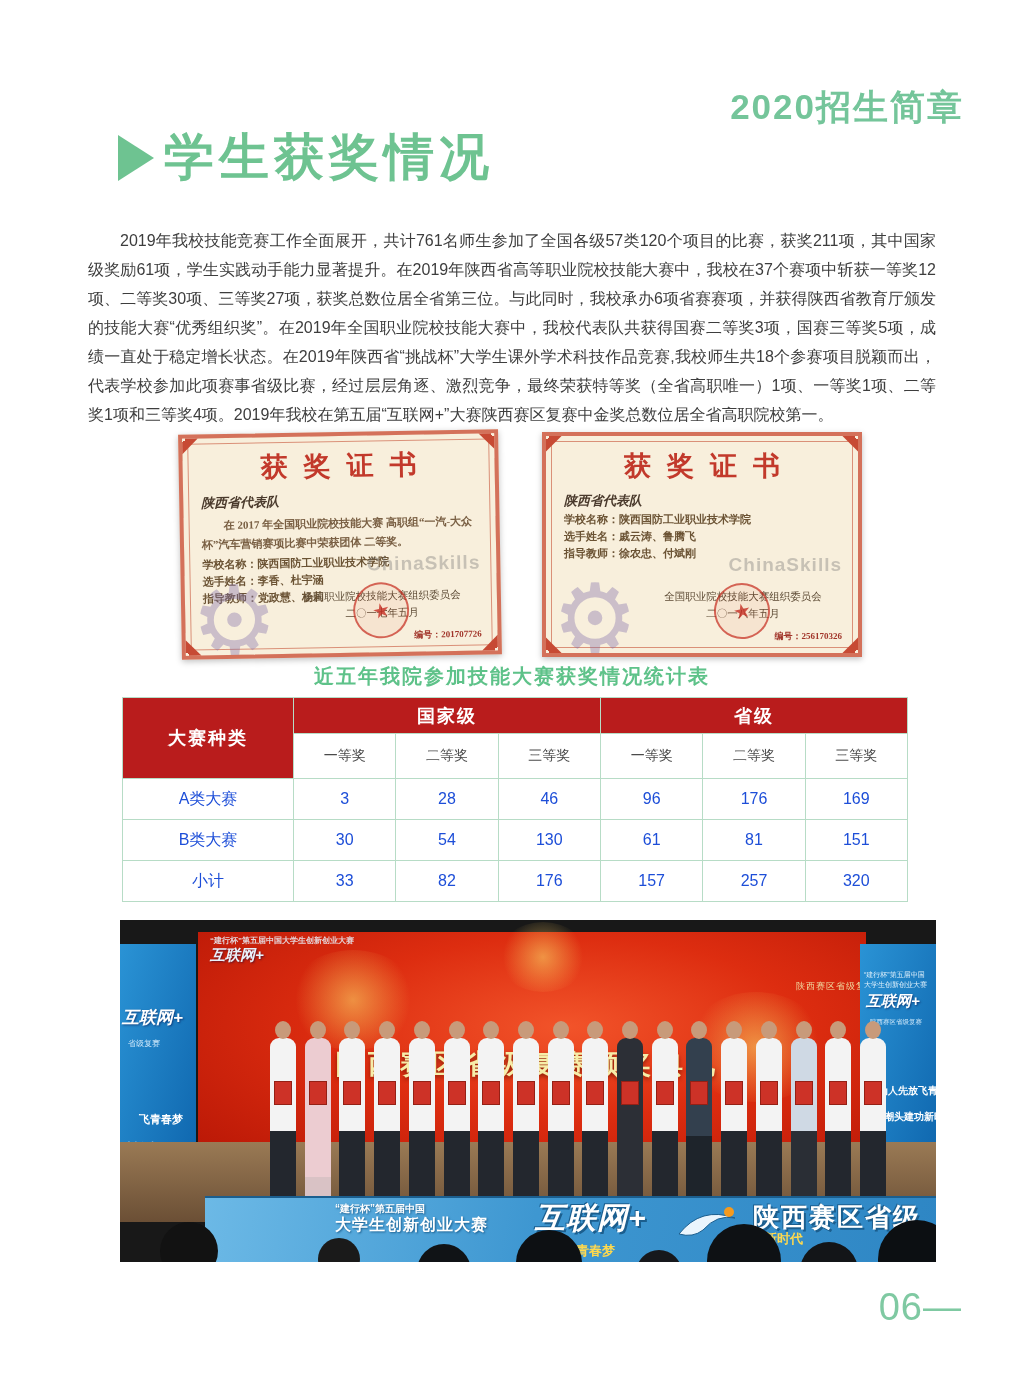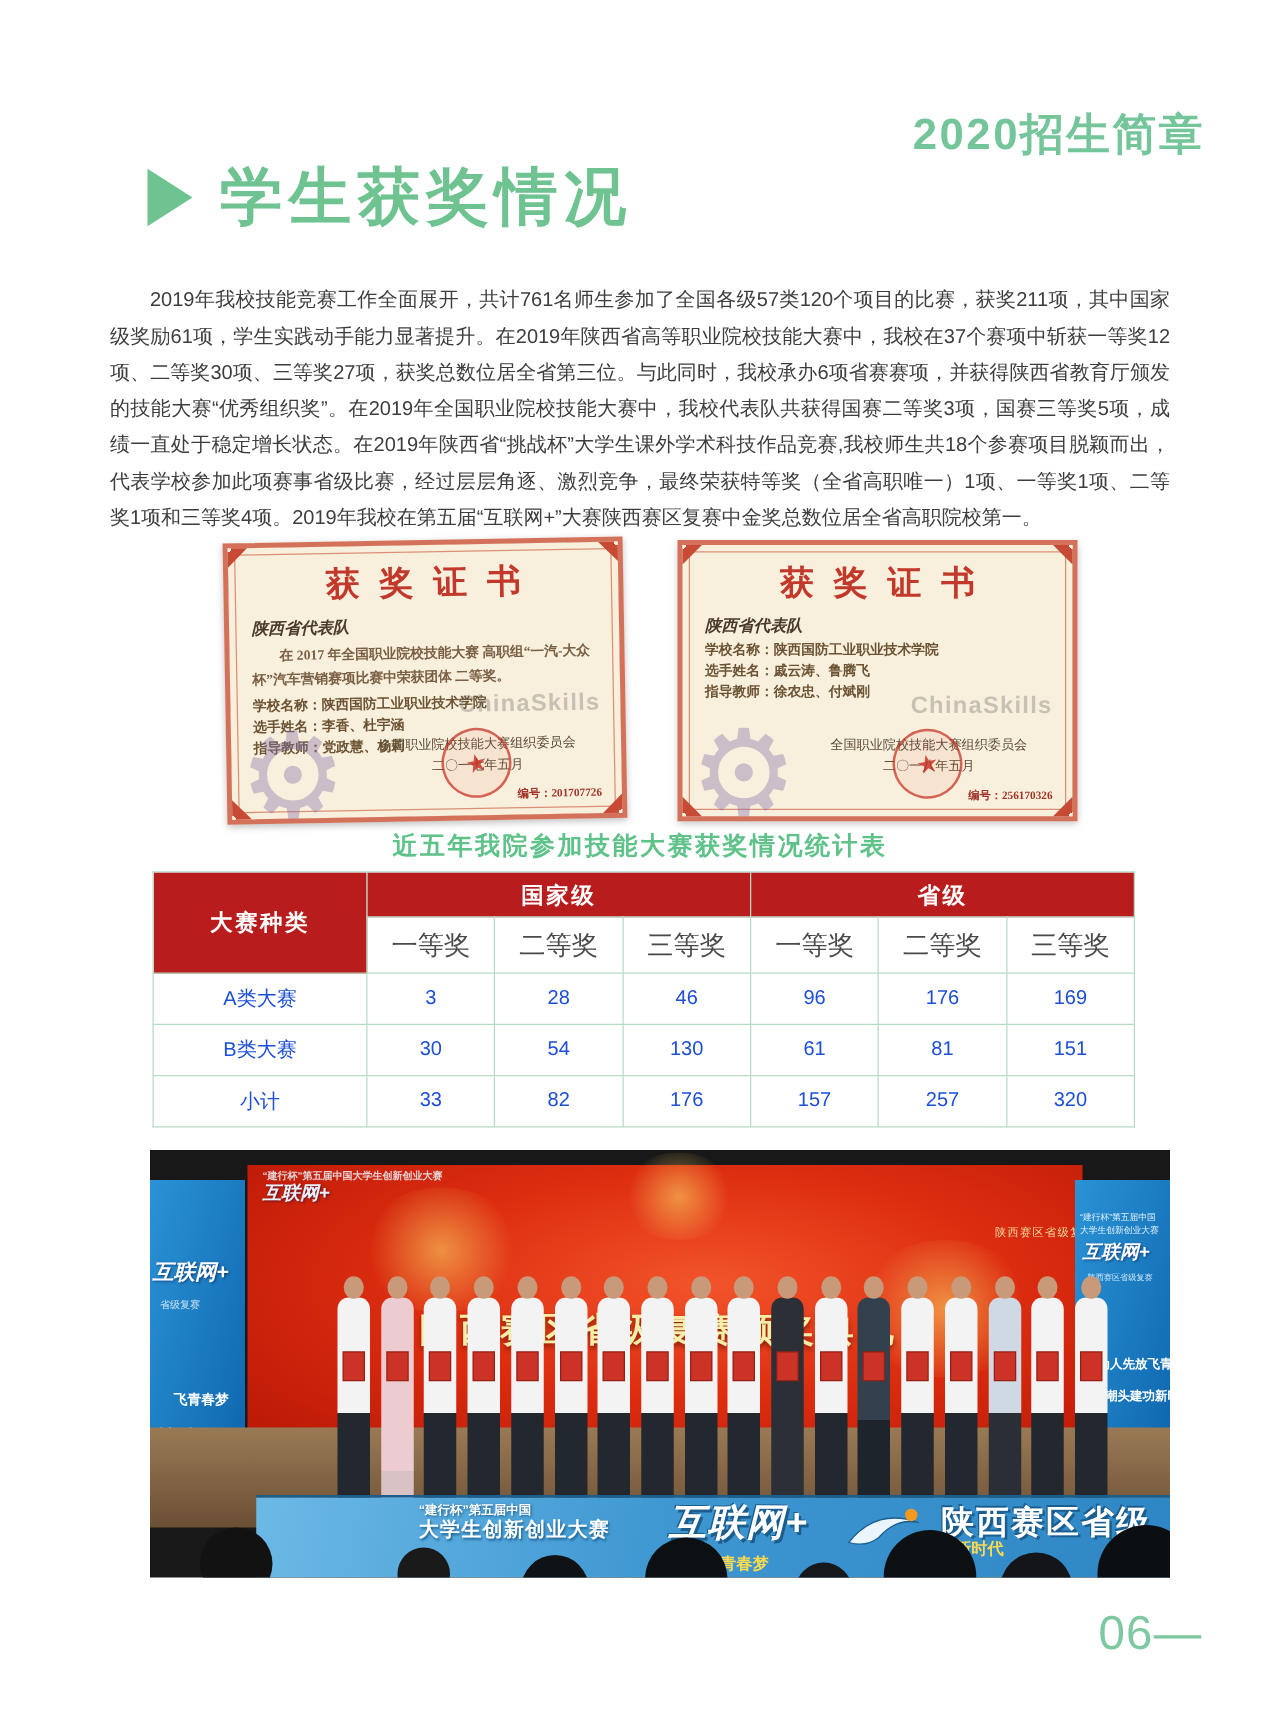--- a/index.html
+++ b/index.html
@@ -1,21 +1,21 @@
 <!DOCTYPE html>
 <html><head>
 <meta charset="utf-8">
 <style>
   html,body{margin:0;padding:0;}
   body{font-family:"Liberation Sans",sans-serif;background:#fff;}
   .page{position:relative;width:1024px;height:1389px;background:#ffffff;overflow:hidden;}
 
   
   .edition{position:absolute;top:84px;right:60px;font-size:35px;font-weight:bold;color:#74c59a;letter-spacing:2px;}
-  .sec-title{position:absolute;top:124px;left:118px;display:flex;align-items:center;gap:22px;}
+  .sec-title{position:absolute;top:124px;left:118px;display:flex;align-items:center;gap:10px;}
   .tri{width:0;height:0;border-top:23px solid transparent;border-bottom:23px solid transparent;border-left:36px solid #6ec391;}
   .sec-title .txt{font-size:50px;font-weight:bold;color:#6ec391;letter-spacing:5px;}
 
   
   .intro{position:absolute;top:226px;left:88px;width:848px;font-size:16px;line-height:29px;color:#3d3d3d;text-align:justify;text-indent:2em;}
 
   
   .certs{position:absolute;top:432px;left:180px;width:682px;display:flex;gap:42px;}
   .cert{position:relative;width:320px;height:217px;background:#f8efdc;border:4px solid #d4715a;
         box-shadow:inset 0 0 0 5px #f8efdc, inset 0 0 0 6px #da9078, 0 2px 6px rgba(0,0,0,.25);
@@ -37,21 +37,21 @@
         border:2px solid rgba(198,44,32,.7);display:flex;align-items:center;justify-content:center;
         color:rgba(198,44,32,.8);font-size:20px;transform:rotate(-12deg);background:rgba(230,80,60,.07);}
 
   
   .tbl-title{position:absolute;top:663px;left:0;width:1024px;text-align:center;font-size:20px;font-weight:bold;color:#5ec289;letter-spacing:2px;}
   .tbl-wrap{position:absolute;top:697px;left:122px;}
   table.stats{border-collapse:collapse;table-layout:fixed;width:786px;background:#fff;}
   table.stats th,table.stats td{border:1px solid #b7dcc6;text-align:center;padding:0;}
   th.green{background:#b91c1c;color:#fff;font-size:18px;font-weight:bold;border:3px solid #fff;letter-spacing:2px;}
   th.kind{width:171px;}
-  th.sub{height:44px;font-size:21px;font-weight:normal;color:#4a4a4a;background:#fff;}
+  th.sub{height:44px;font-size:14px;font-weight:normal;color:#4a4a4a;background:#fff;}
   td.cell{height:40px;font-size:16px;color:#1d4ed8;}
   tr.grp{height:36px;}
 
   
   .photo{position:absolute;top:920px;left:120px;width:816px;height:342px;background:#181818;overflow:hidden;}
   .screen{position:absolute;left:78px;top:12px;width:668px;height:237px;
           background:radial-gradient(ellipse at 55% 40%,#f2542a 0%,#dd2d10 45%,#b51505 100%);}
   .lantern{position:absolute;border-radius:50%;background:radial-gradient(circle,rgba(247,196,92,.65),rgba(247,196,92,0) 70%);}
   .l1{left:90px;top:18px;width:130px;height:100px;}
   .l2{right:40px;top:60px;width:140px;height:110px;}

